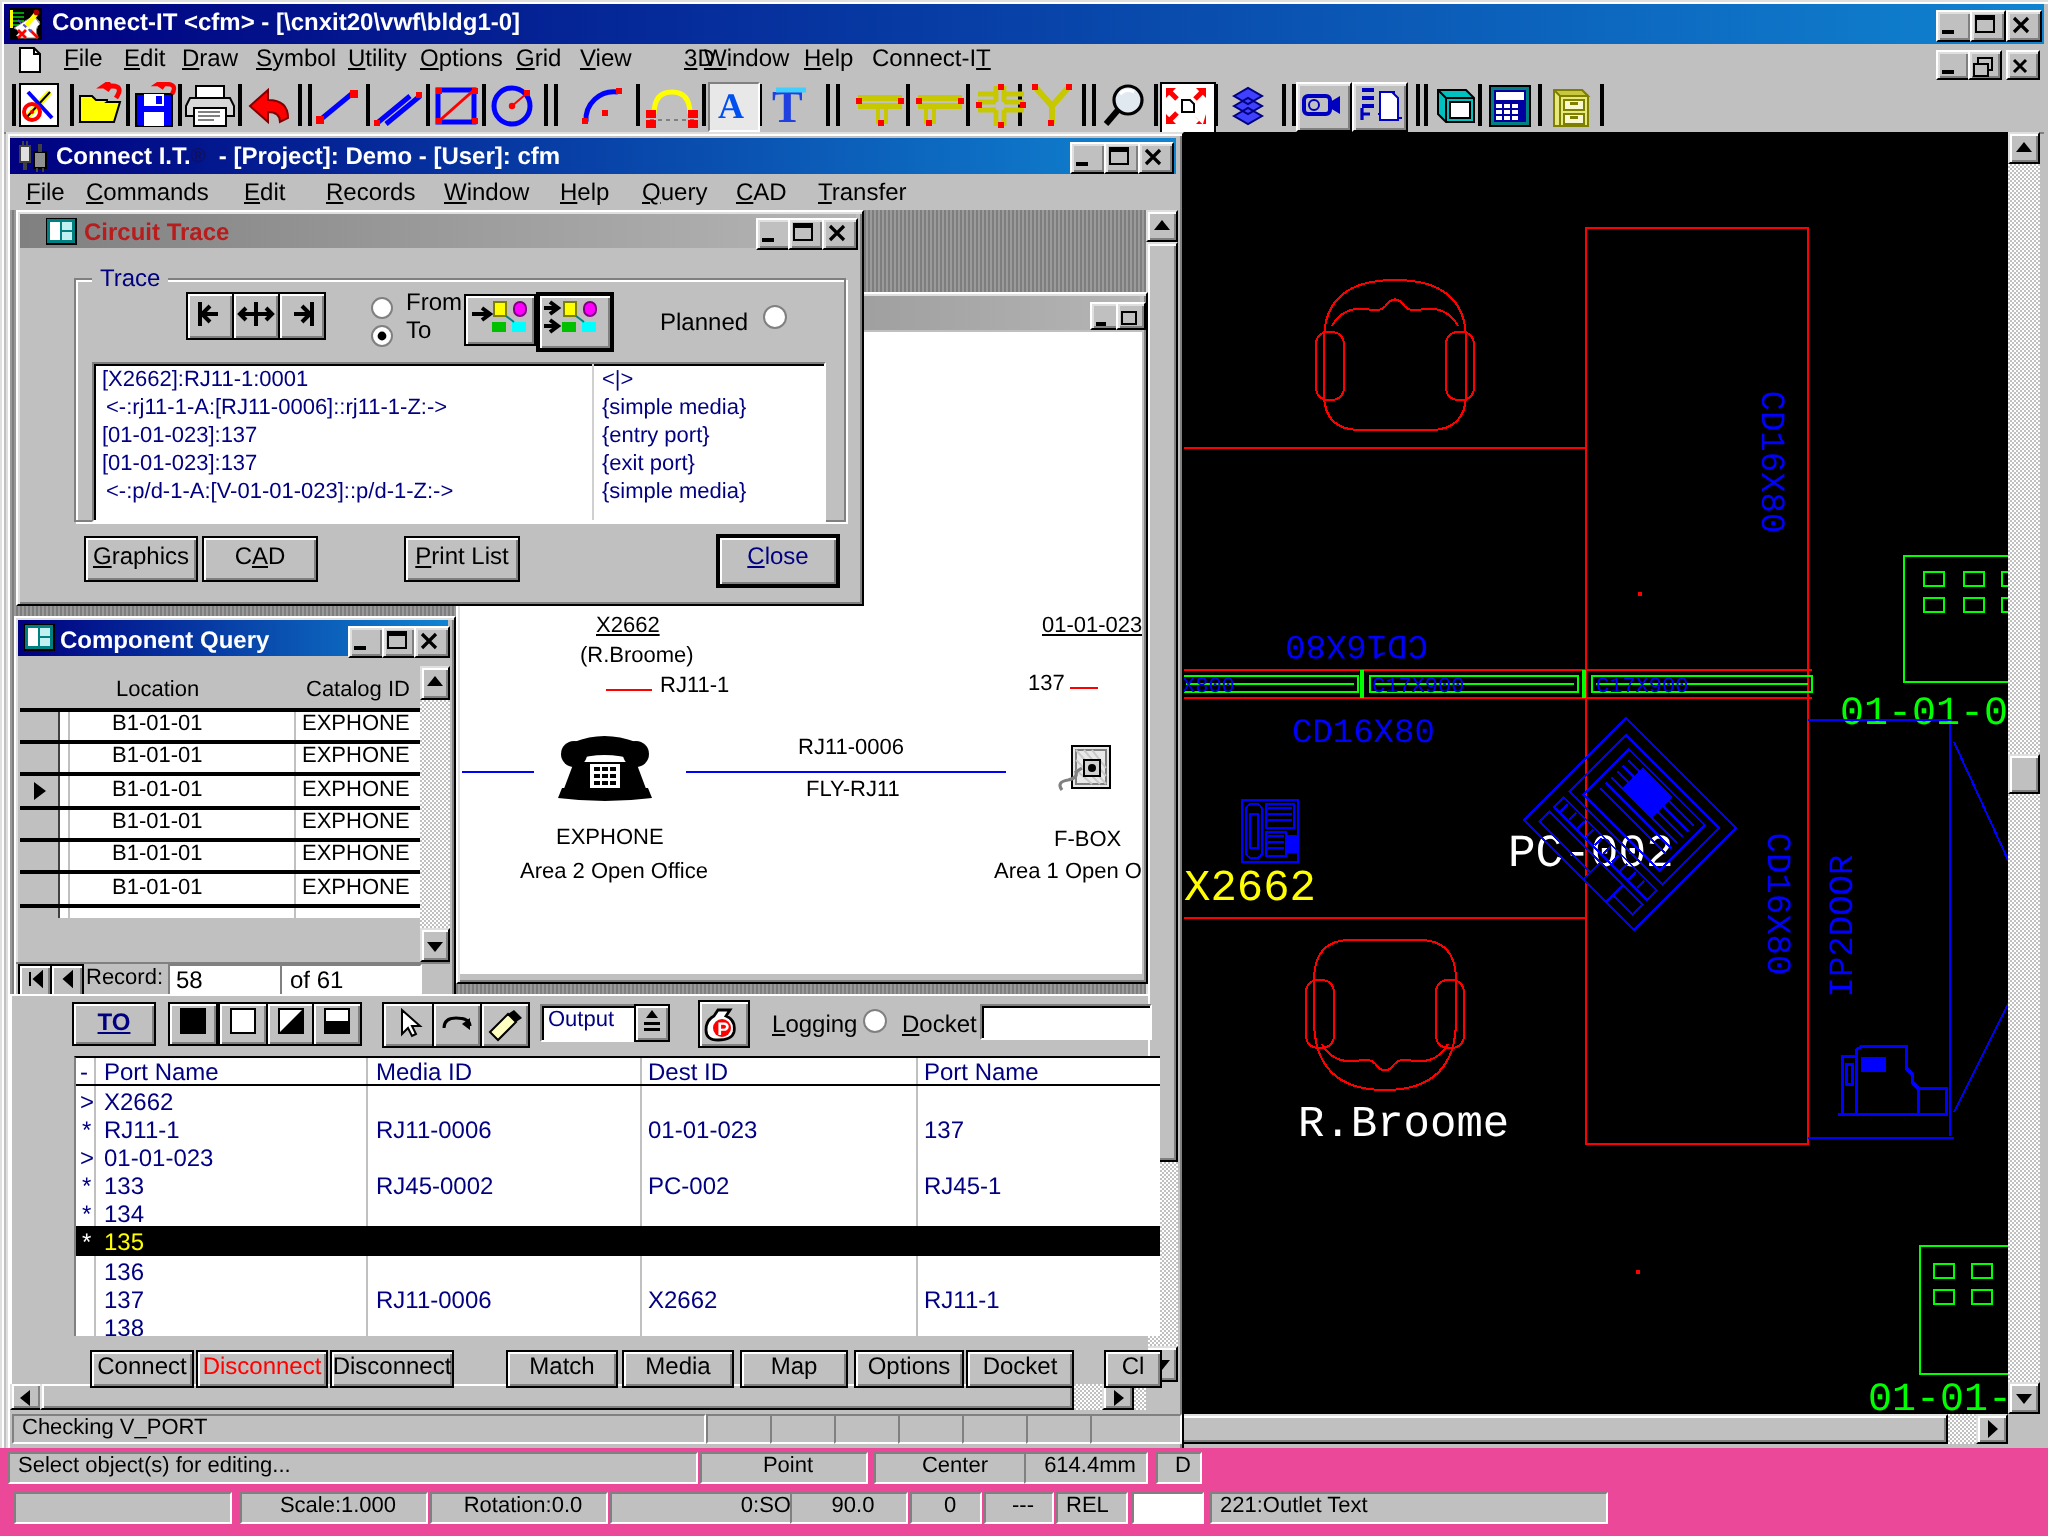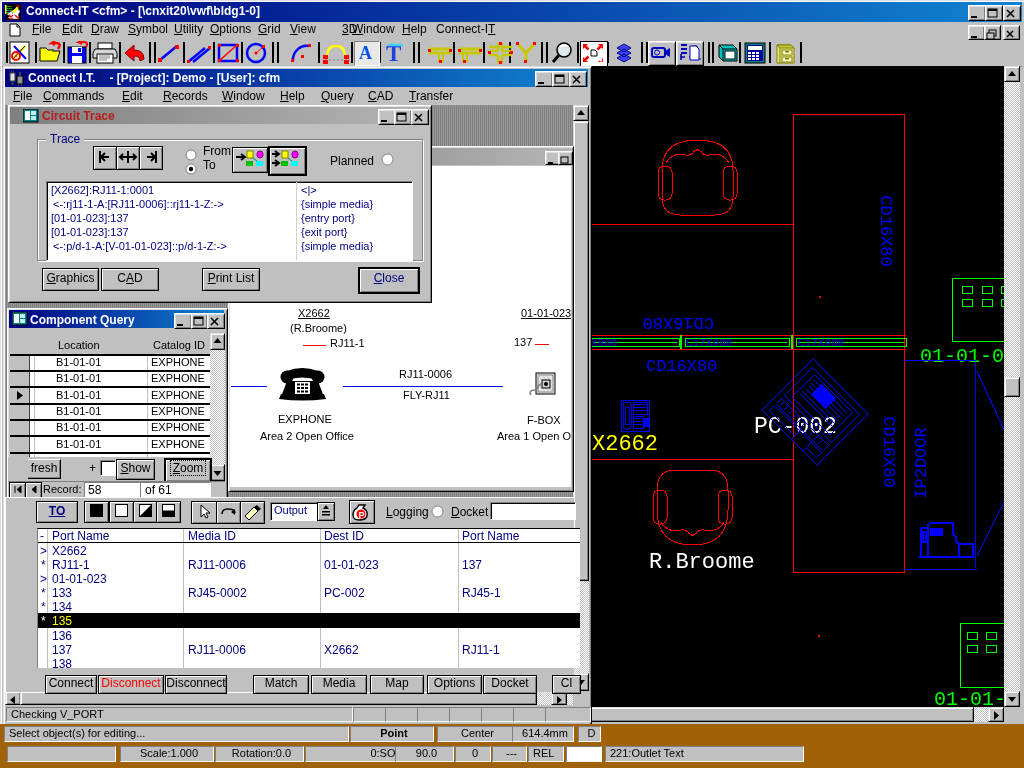--- a/index.html
+++ b/index.html
@@ -662,27 +662,20 @@
 
 <div class="abs" style="left:202px;top:24px;width:15px;height:148px;background:#fff;background-image:linear-gradient(45deg,#c0c0c0 25%,transparent 25%,transparent 75%,#c0c0c0 75%),linear-gradient(45deg,#c0c0c0 25%,transparent 25%,transparent 75%,#c0c0c0 75%);background-size:2px 2px;background-position:0 0,1px 1px;">
 <div class="abs raised2" style="left:0;top:0;width:13px;height:15px;"><svg width="13" height="15">
           <path d="M6.5 4 L10.5 9 L2.5 9 Z" fill="#000"></path>
         </svg></div>
 <div class="abs raised2" style="left:0;top:131px;width:13px;height:15px;"><svg width="13" height="15">
           <path d="M6.5 11 L10.5 6 L2.5 6 Z" fill="#000"></path>
         </svg></div>
 </div>
 
-<div class="abs" style="left:0;top:148px;width:202px;height:24px;background:#c0c0c0;">
-  <div class="abs" style="left:20px;top:2px;width:32px;height:18px;border-top:1px solid #fff;border-right:1px solid #000;border-bottom:1px solid #000;box-shadow:inset -1px -1px 0 #808080;background:#c0c0c0;font-size:12px;color:#000;text-align:center;line-height:17px;">fresh</div>
-  <div class="abs" style="left:81px;top:4px;font-size:12px;color:#000;">+</div>
-  <div class="abs sunkenw" style="left:92px;top:3px;width:14px;height:14px;"></div>
-  <div class="abs btn" style="left:108px;top:2px;width:37px;height:19px;line-height:17px;font-size:12px;"><span class="u">S</span>how</div>
-  <div class="abs" style="left:156px;top:1px;width:44px;height:21px;border:2px solid #000;background:#c0c0c0;box-shadow:inset 1px 1px 0 #fff,inset -1px -1px 0 #808080;font-size:12px;color:#000;text-align:center;line-height:16px;"><span style="outline:1px dotted #000;padding:0 2px;"><span class="u">Z</span>oom</span></div>
-</div>
 
 <div class="abs" style="left:0;top:172px;width:217px;height:16px;background:#c0c0c0;border-top:1px solid #808080;">
   <div class="abs btn" style="left:1px;top:0px;width:15px;height:15px;"><svg width="13" height="13">
           <path d="M4 3 v7 M10 3 l-4 3.5 l4 3.5 Z" fill="#000" stroke="#000"></path>
         </svg></div>
   <div class="abs btn" style="left:17px;top:0px;width:15px;height:15px;"><svg width="13" height="13">
           <path d="M9 3 l-4 3.5 l4 3.5 Z" fill="#000" stroke="#000"></path>
         </svg></div>
   <div class="abs" style="left:35px;top:1px;font-size:11px;color:#000;">Record:</div>
   <div class="abs" style="left:76px;top:0;width:125px;height:15px;background:#fff;border:1px solid #808080;border-right-color:#fff;border-bottom-color:#fff;">
@@ -783,23 +776,23 @@
 <div class="abs btn" style="left:92px;top:177px;width:64px;height:17px;line-height:15px;font-size:12px;color:#ff0000;">Disconnect</div>
 <div class="abs btn" style="left:159px;top:177px;width:60px;height:17px;line-height:15px;font-size:12px;">Disconnect</div>
 <div class="abs btn" style="left:247px;top:177px;width:54px;height:17px;line-height:15px;font-size:12px;">Match</div>
 <div class="abs btn" style="left:305px;top:177px;width:54px;height:17px;line-height:15px;font-size:12px;">Media</div>
 <div class="abs btn" style="left:364px;top:177px;width:52px;height:17px;line-height:15px;font-size:12px;">Map</div>
 <div class="abs btn" style="left:421px;top:177px;width:53px;height:17px;line-height:15px;font-size:12px;">Options</div>
 <div class="abs btn" style="left:477px;top:177px;width:52px;height:17px;line-height:15px;font-size:12px;">Docket</div>
 <div class="abs btn" style="left:546px;top:177px;width:27px;height:17px;line-height:15px;font-size:12px;overflow:hidden;">Cl</div>
 </div>
 
-<div class="abs" style="left:0;top:724px;width:1024px;height:44px;background:#a16207;" id="statusarea">
+<div class="abs" style="left:0;top:724px;width:1024px;height:44px;background:#ec4899;" id="statusarea">
 <div class="abs statbox" style="left:4px;top:2px;width:339px;height:14px;">Select object(s) for editing...</div>
-<div class="abs statbox" style="left:350px;top:2px;width:78px;height:14px;text-align:center;font-weight:bold;">Point</div>
+<div class="abs statbox" style="left:350px;top:2px;width:78px;height:14px;text-align:center;">Point</div>
 <div class="abs statbox" style="left:437px;top:2px;width:71px;height:14px;text-align:center;">Center</div>
 <div class="abs statbox" style="left:512px;top:2px;width:56px;height:14px;text-align:center;">614.4mm</div>
 <div class="abs statbox" style="left:578px;top:2px;width:17px;height:14px;text-align:center;">D</div>
 <div class="abs statbox" style="left:7px;top:22px;width:103px;height:14px;"></div>
 <div class="abs statbox" style="left:120px;top:22px;width:88px;height:14px;text-align:center;">Scale:1.000</div>
 <div class="abs statbox" style="left:215px;top:22px;width:83px;height:14px;text-align:center;">Rotation:0.0</div>
 <div class="abs statbox" style="left:305px;top:22px;width:83px;height:14px;text-align:center;padding-left:44px;">0:SOLID</div>
 <div class="abs statbox" style="left:395px;top:22px;width:53px;height:14px;text-align:center;">90.0</div>
 <div class="abs statbox" style="left:455px;top:22px;width:30px;height:14px;text-align:center;">0</div>
 <div class="abs statbox" style="left:492px;top:22px;width:29px;height:14px;text-align:center;">---</div>

